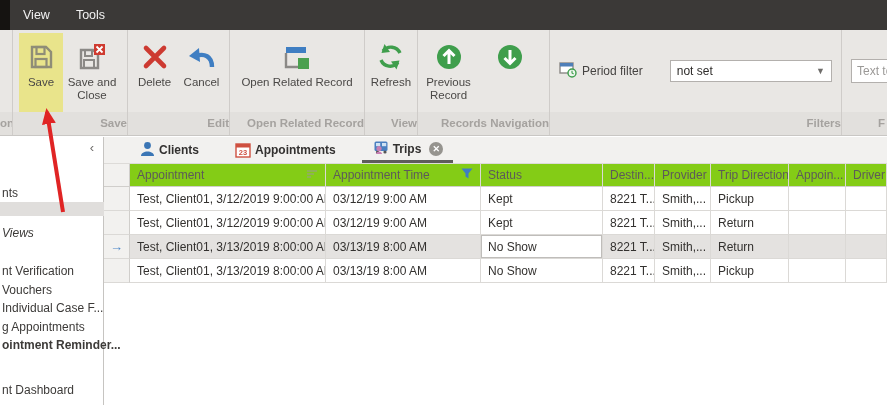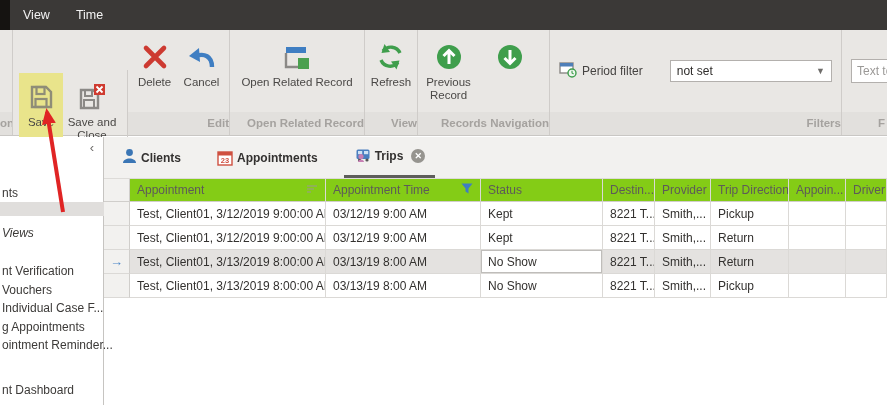--- a/index.html
+++ b/index.html
@@ -14,21 +14,21 @@
 
   
   .ribbon { position:absolute; top:30px; left:0; width:887px; height:106px; background:#e9e7e4; display:flex; border-bottom:1px solid #c9c7c4; }
   .rgroup { display:flex; flex-direction:column; border-right:1px solid #cfccc9; height:100%; flex:0 0 auto; }
   .rbuttons { flex:1; display:flex; align-items:stretch; justify-content:center; padding-top:3px; }
   .gname { height:23px; line-height:22px; text-align:right; font-size:11.5px; font-weight:bold; color:#a5a29f; background:#e2e0dd; white-space:nowrap; overflow:hidden; }
   .rbtn { display:flex; flex-direction:column; align-items:center; justify-content:flex-start; padding:5px 4px 2px; cursor:pointer; }
   .rbtn .ric { height:38px; display:flex; align-items:center; justify-content:center; }
   .rbtn .lbl { font-size:11.5px; color:#4a4846; text-align:center; line-height:13px; white-space:pre-line; }
   .g-clip   { width:13px; }
-  .g-save   { width:115px;margin-top:40px; }
+  .g-save   { width:115px; }
   .g-edit   { width:102px; }
   .g-orr    { width:135px; }
   .g-view   { width:53px; }
   .g-recnav { width:132px; }
   .g-filters{ width:292px; }
   .g-find   { width:45px; border-right:none; overflow:hidden; }
   .g-find .gname { text-align:left; padding-left:36px; }
   .btn-save { background:#e9e48b; width:44px; }
   .btn-sac  { width:58px; }
   .btn-del  { width:46px; }
@@ -48,21 +48,21 @@
   .find-input::placeholder { color:#9b9997; }
 
   
   .content { position:absolute; top:137px; left:0; width:887px; height:268px; display:flex; }
   .sidebar { position:relative; width:104px; height:100%; background:#fff; border-right:1px solid #c6c4c1; flex:0 0 auto; }
   .collapse-btn { position:absolute; top:3px; right:9px; font-size:13px; color:#6e6c6a; cursor:pointer; }
   .side-item { position:absolute; left:2px; font-size:12px; color:#3c3a38; white-space:nowrap; cursor:pointer; }
   .side-hl { position:absolute; left:0; width:104px; height:14px; background:#e0dedc; cursor:pointer; }
 
   .main { flex:1; display:flex; flex-direction:column; }
-  .tabstrip { height:42px; background:#f2f1ef; display:flex; align-items:stretch; border-bottom:1px solid #dddbd8; padding-left:8px; }
+  .tabstrip { height:27px; background:#f2f1ef; display:flex; align-items:stretch; border-bottom:1px solid #dddbd8; padding-left:26px; }
   .tab { display:flex; align-items:center; gap:4px; padding:0 10px; font-size:12px; font-weight:bold; color:#333130; cursor:pointer; position:relative; }
   .tab + .tab { margin-left:16px; }
   .tab.active { border-bottom:3px solid #5e5d5b; }
   .tab-close { width:14px; height:14px; border-radius:50%; background:#96948f; color:#fff; font-size:9px; line-height:14px; text-align:center; margin-left:4px; cursor:pointer; }
 
   
   .grid { flex:1; background:#fff; }
   .grow { display:grid; grid-template-columns:26px 196px 155px 122px 52px 56px 78px 57px 1fr; }
   .gcell { border-right:1px solid #dbd9d6; border-bottom:1px solid #dbd9d6; font-size:12px; padding:0 7px; display:flex; align-items:center; height:24px; overflow:hidden; white-space:nowrap; color:#33312f; background:#fff; }
   .ghead .gcell { height:23px; color:#5d5b59; background:#84cc16; border-bottom:1px solid #d0cecb; }
@@ -76,21 +76,21 @@
   .arrow-overlay { position:absolute; top:0; left:0; width:887px; height:405px; pointer-events:none; z-index:60; }
 </style>
 </head>
 <body>
 
 <div class="app">
 
   <div class="topbar">
     <div class="topbar-black"></div>
     <div class="menu-item">View</div>
-    <div class="menu-item">Time</div>
+    <div class="menu-item">Tools</div>
   </div>
 
   <div class="ribbon">
 
     <div class="rgroup g-clip">
       <div class="rbuttons"></div>
       <div class="gname">on</div>
     </div>
 
     <div class="rgroup g-save">
@@ -232,21 +232,21 @@
 
     <div class="sidebar">
       <div class="collapse-btn">‹</div>
       <div class="side-item" style="top:49px;">nts</div>
       <div class="side-hl" style="top:65px;"></div>
       <div class="side-item" style="top:89px;font-style:italic;">Views</div>
       <div class="side-item" style="top:127px;">nt Verification</div>
       <div class="side-item" style="top:146px;">Vouchers</div>
       <div class="side-item" style="top:164px;">Individual Case F...</div>
       <div class="side-item" style="top:183px;">g Appointments</div>
-      <div class="side-item" style="top:201px;">ointment Reminder...</div>
+      <div class="side-item" style="top:201px;font-weight:bold;">ointment Reminder...</div>
       <div class="side-item" style="top:246px;">nt Dashboard</div>
     </div>
 
     <div class="main">
 
       <div class="tabstrip">
         <div class="tab">
           <span>
             <svg width="15" height="16" viewBox="0 0 15 16">
               <circle cx="7.5" cy="4.5" r="3.4" fill="#3b76b5"></circle>

